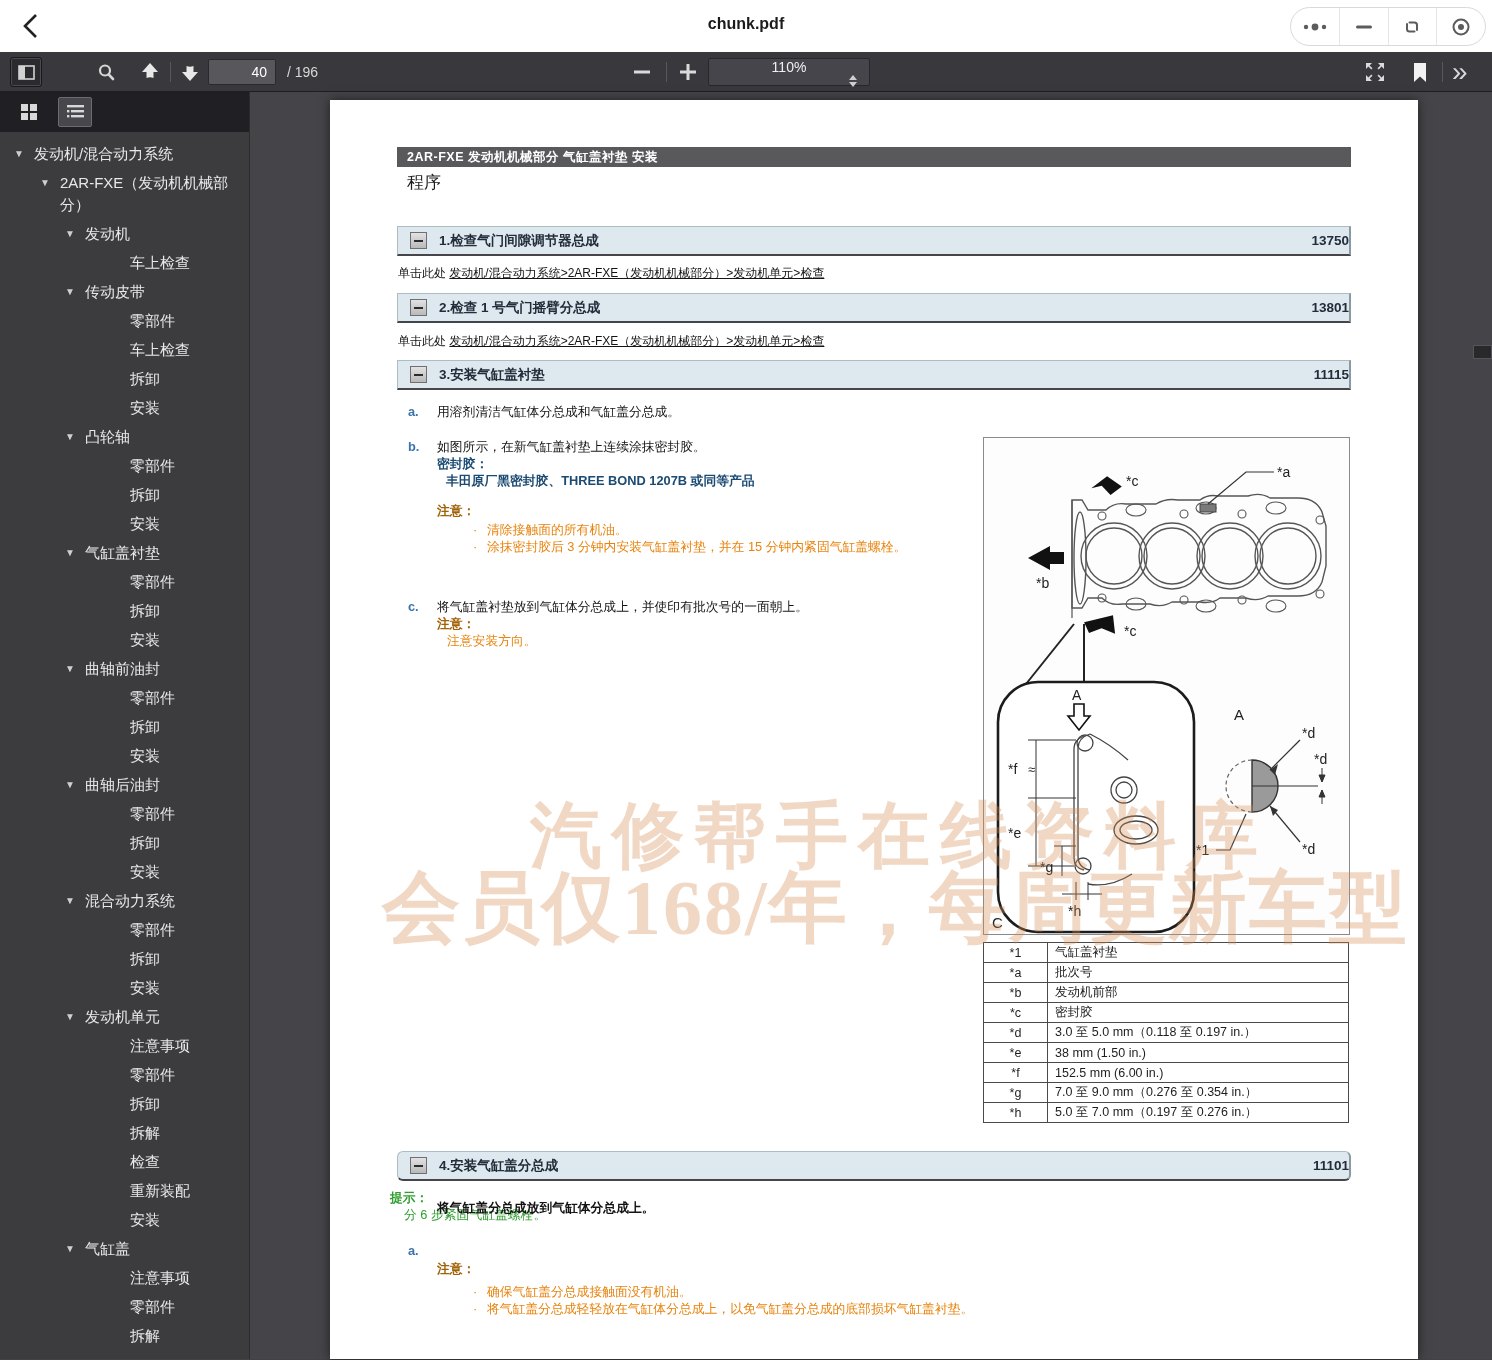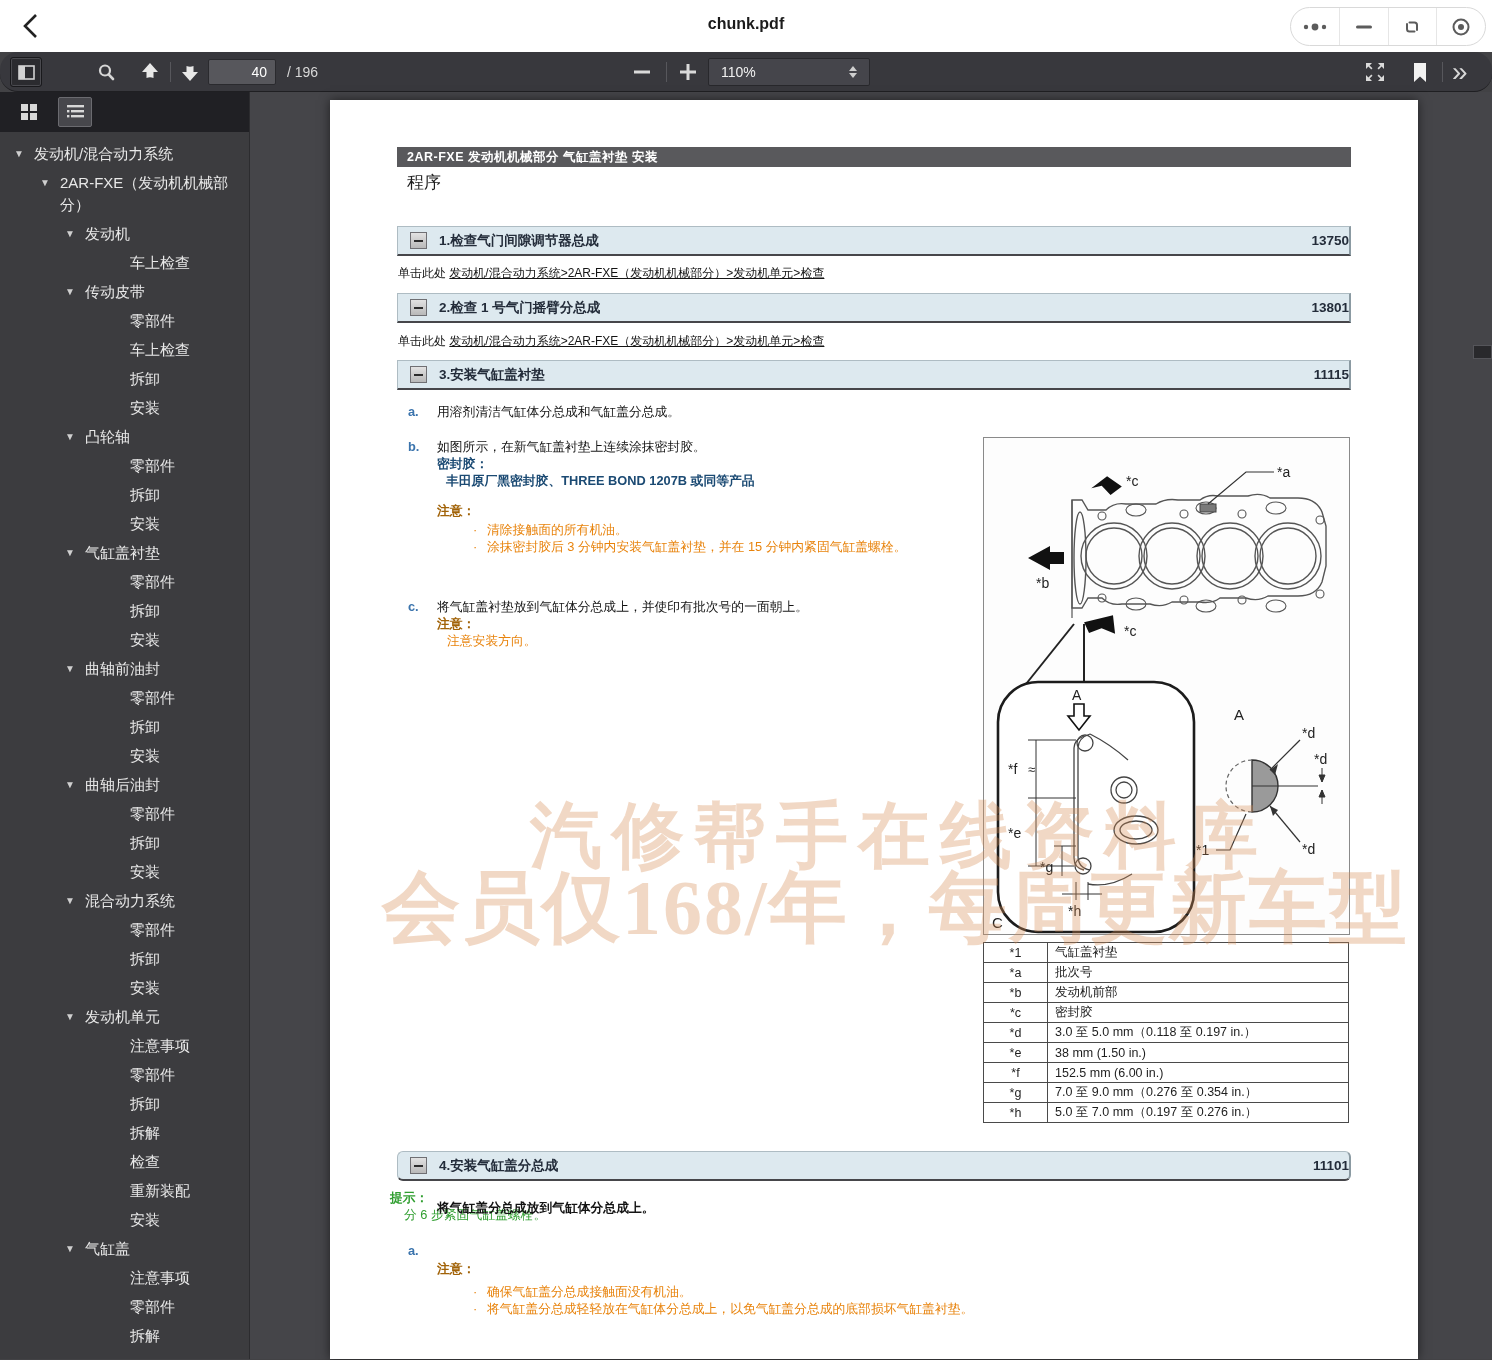--- a/index.html
+++ b/index.html
@@ -11,32 +11,32 @@
   .back-btn { position:absolute; left:14px; top:8px; width:36px; height:36px; cursor:pointer; }
   .title { position:absolute; left:0; right:0; top:15px; text-align:center;
     font-size:16px; font-weight:bold; color:#1b1b1b; }
   .win-pill { position:absolute; right:6px; top:7px; width:196px; height:39px;
     border:1px solid #d9d9d9; border-radius:20px; background:#fff; display:flex; align-items:center; }
   .win-cell { flex:1; height:100%; display:flex; align-items:center; justify-content:center; cursor:pointer; }
   .win-cell + .win-cell { border-left:1px solid #e6e6e6; }
 
   
   .pdfbar { position:relative; width:100%; height:40px; background:#38383d;
-    border-bottom:1px solid #1f1f22;border-radius:18px; }
+    border-bottom:1px solid #1f1f22; }
   .tb-btn { position:absolute; display:flex; align-items:center; justify-content:center; cursor:pointer; }
   .toggle-btn { left:10px; top:5px; width:32px; height:30px; background:#2b2b2f;
     border:1px solid #19191c; border-radius:3px; box-shadow:0 0 0 1px #4a4a4f inset; }
   .tb-sep { position:absolute; top:10px; width:1px; height:20px; background:#57575c; }
   .page-input { position:absolute; left:208px; top:7px; width:68px; height:26px;
     background:#57575c; border:1px solid #2a2a2e; border-radius:2px; color:#fff;
     font-size:14px; text-align:right; padding-right:8px; font-family:inherit; }
   .page-total { position:absolute; left:287px; top:12px; color:#d8d8d8; font-size:14px; }
   .zoom-select { position:absolute; left:708px; top:6px; width:162px; height:28px;
     background:#45454b; border:1px solid #28282c; border-radius:2px; color:#f0f0f0;
-    font-size:14px; display:flex; align-items:center; padding:0 12px; cursor:pointer; }
+    font-size:14px; display:flex; align-items:center; padding:0 12px; cursor:pointer;flex-direction:column; }
   .spinner { margin-left:auto; display:flex; flex-direction:column; gap:2px; }
   .spin-up { width:0;height:0;border-left:4px solid transparent;border-right:4px solid transparent;border-bottom:5px solid #cfcfcf; }
   .spin-dn { width:0;height:0;border-left:4px solid transparent;border-right:4px solid transparent;border-top:5px solid #cfcfcf; }
   .dbl-chev { position:absolute; left:1452px; top:0px; color:#d8d8d8; font-size:28px; cursor:pointer; line-height:40px; }
 
   
   .workspace { position:relative; width:100%; height:1267px; background:#454549; }
   .sidebar { position:absolute; left:0; top:0; width:250px; height:100%;
     background:#3c3c3f; border-right:1px solid #2c2c2f; }
   .side-tools { width:100%; height:40px; background:#202024; display:flex; align-items:center; gap:12px; padding-left:12px; }

